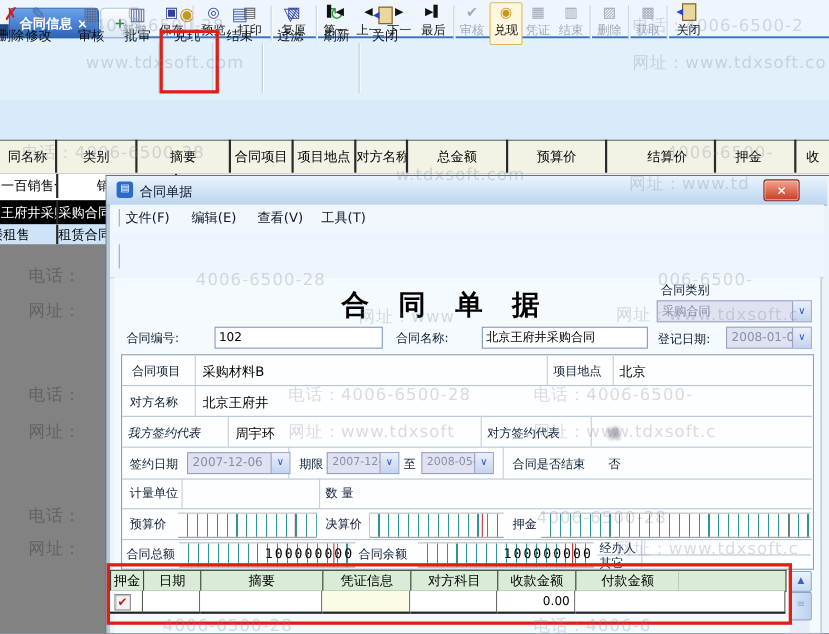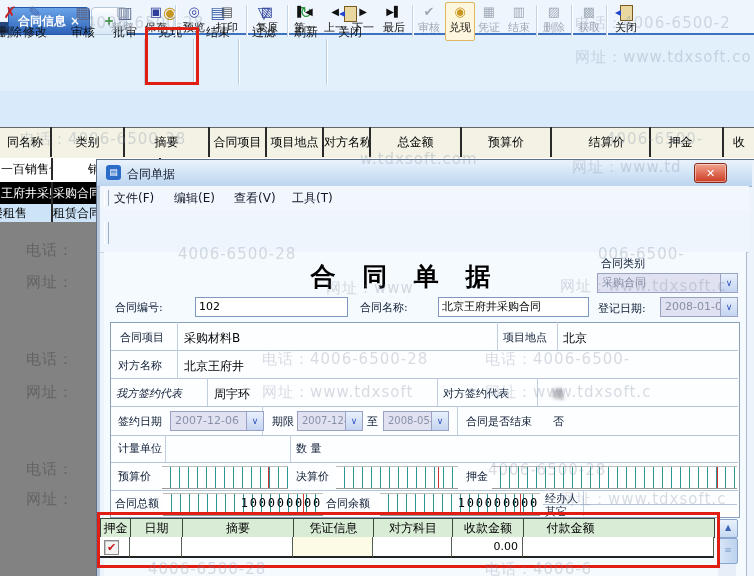--- a/index.html
+++ b/index.html
@@ -363,20 +363,21 @@
   <div class="abs sb-track"></div>
   <div class="abs sb-btn">▲</div>
   <div class="abs sb-thumb">≡</div>
 
   <div class="redbox" style="left:145px;top:27px;width:48px;height:52px;"></div>
   <div class="redbox" style="left:97px;top:512px;width:617px;height:50px;"></div>
 
   <div id="wm-layer">
       <span class="wm" style="left: 86px; top: 14px;">4006-6500-28</span>
       <span class="wm" style="left: 575px; top: 14px;">电话：4006-6500-2</span>
+      <span class="wm" style="left: 78px; top: 48px;">www.tdxsoft.com</span>
       <span class="wm" style="left: 575px; top: 48px;">网址：www.tdxsoft.co</span>
       <span class="wm" style="left: 20px; top: 130px;">电话：4006-6500-28</span>
       <span class="wm" style="left: 606px; top: 130px;">4006-6500-</span>
       <span class="wm" style="left: 360px; top: 150px;">w.tdxsoft.com</span>
       <span class="wm" style="left: 572px; top: 158px;">网址：www.td</span>
       <span class="wm dark" style="left: 26px; top: 241px;">电话：</span>
       <span class="wm" style="left: 178px; top: 245px;">4006-6500-28</span>
       <span class="wm" style="left: 598px; top: 245px;">006-6500-</span>
       <span class="wm dark" style="left: 26px; top: 273px;">网址：</span>
       <span class="wm" style="left: 326px; top: 279px;">网址：www</span>

